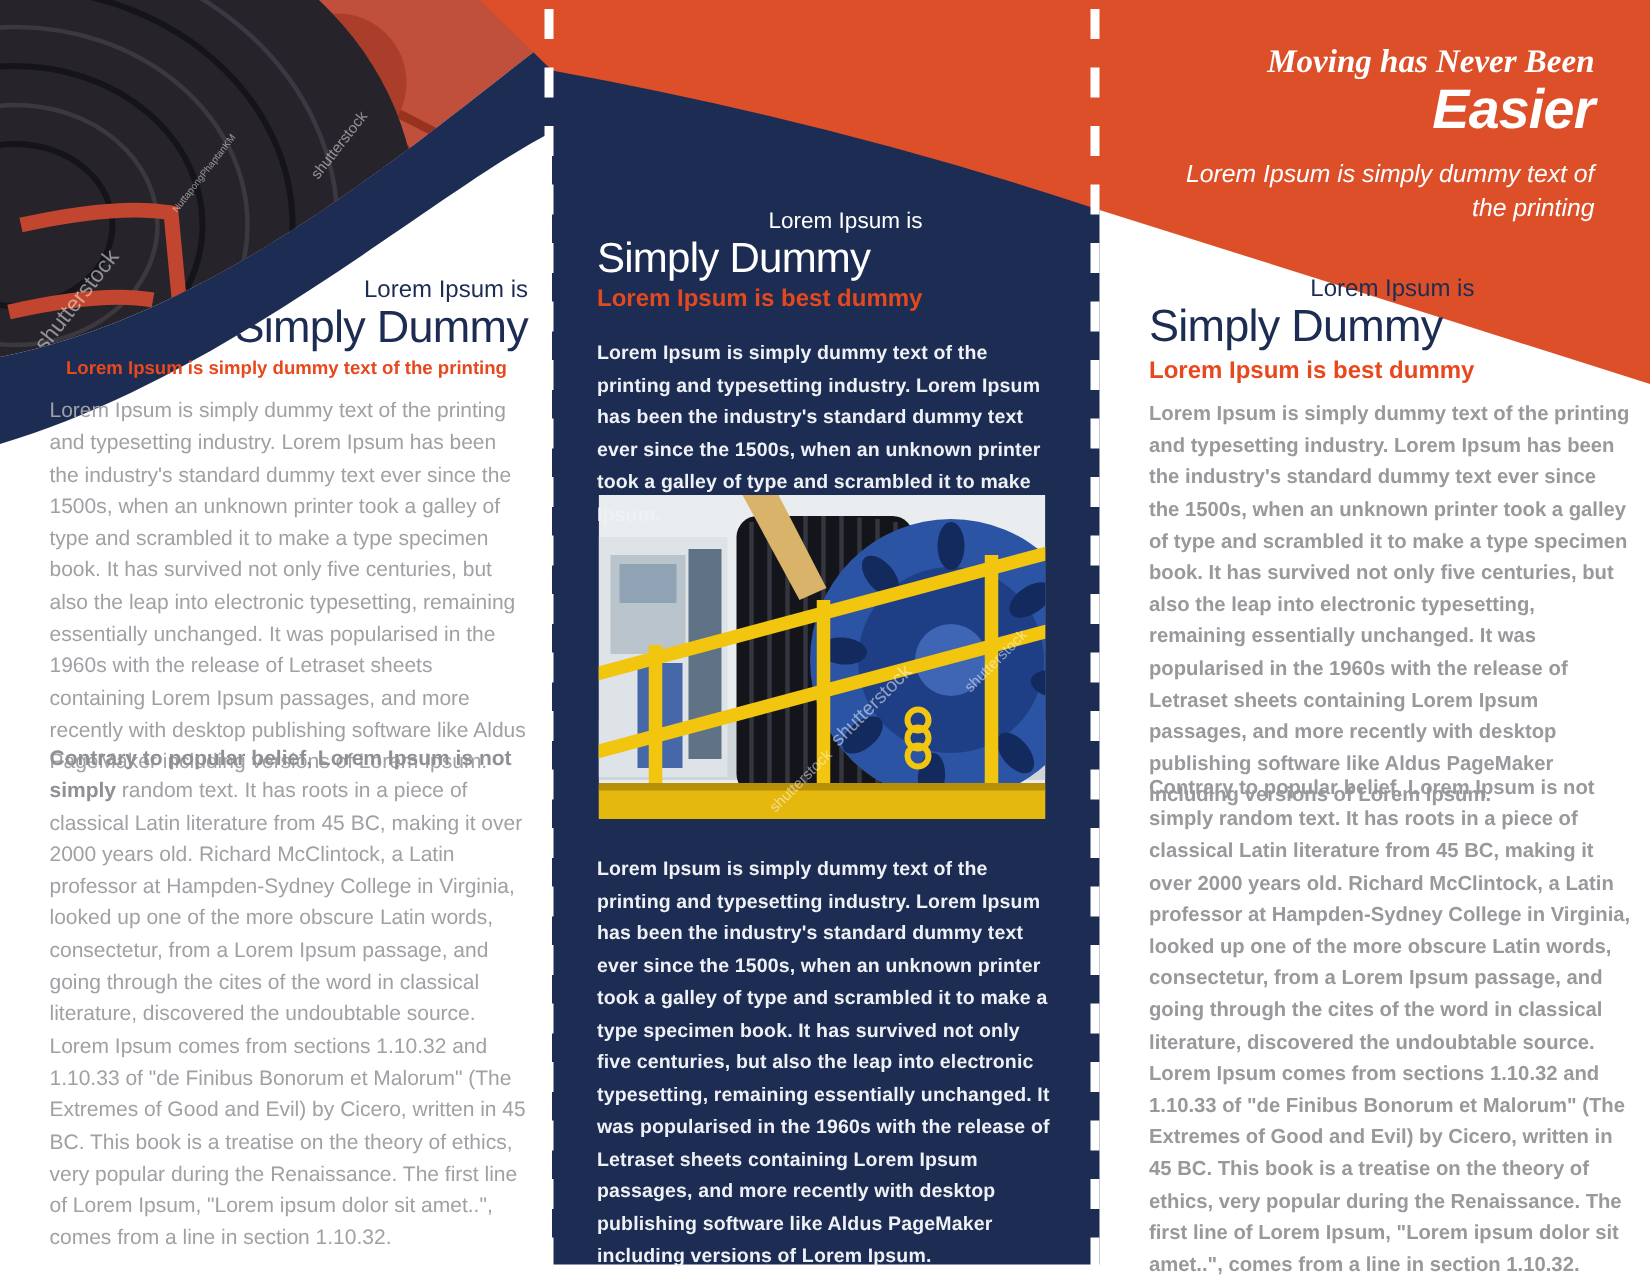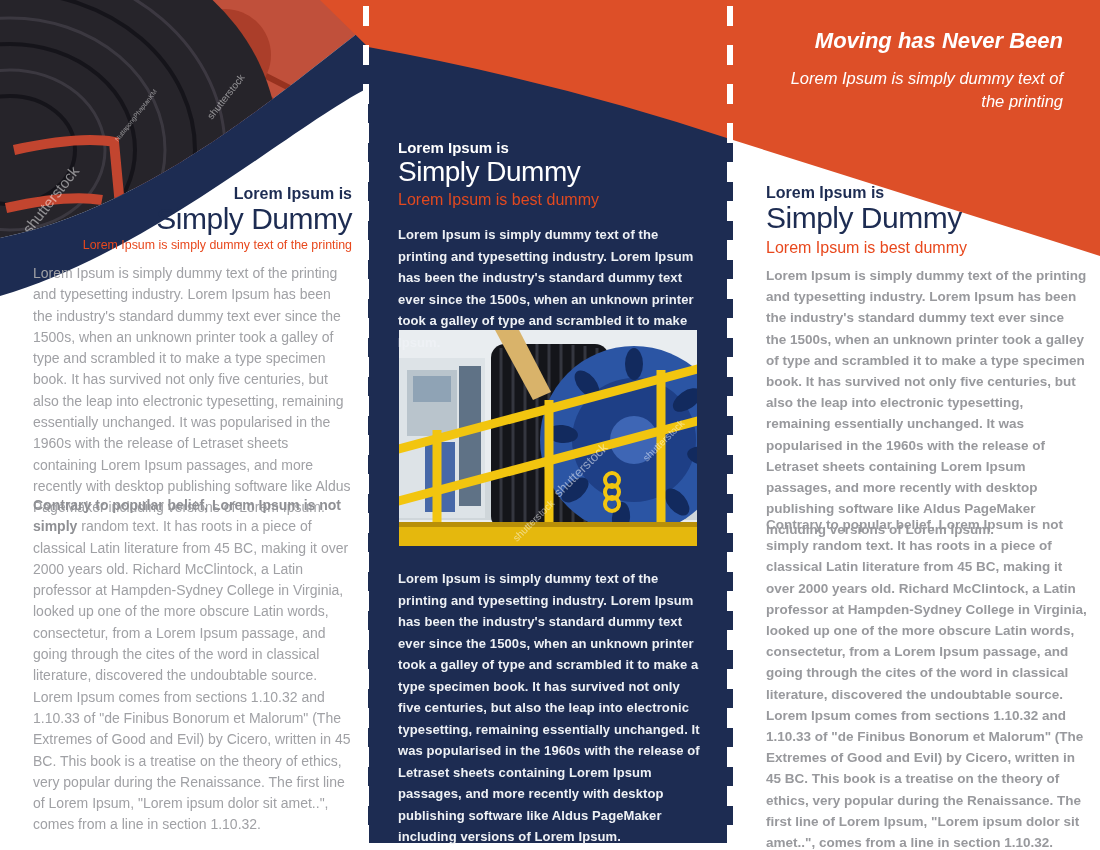--- a/index.html
+++ b/index.html
@@ -4,36 +4,36 @@
 <style>
   html,body{margin:0;padding:0;background:#e9e9e9;}
   .canvas{
     position:relative;width:1100px;height:850px;background:#ffffff;
     overflow:hidden;font-family:"Liberation Sans",sans-serif;
     -webkit-font-smoothing:antialiased;
   }
   .abs{position:absolute;}
   svg{display:block;}
   
-  .h-small{font-size:16px;font-weight:bold;color:#1d2c52;line-height:19px;}
+  .h-small{font-size:16px;font-weight:normal;color:#1d2c52;line-height:19px;text-align:right;}
   .h-large{font-size:30px;font-weight:normal;color:#1d2c52;line-height:32px;letter-spacing:-0.5px;}
-  .h-sub-orange{color:#e8481d;font-weight:normal;}
+  .h-sub-orange{color:#e8481d;font-weight:bold;text-align:center;}
   .left-heading{left:30px;top:184px;width:322px;text-align:right;z-index:6;}
   .left-heading .h-sub-orange{font-size:12.4px;margin-top:3px;}
   .left-body{left:33px;width:320px;font-size:14px;line-height:21.3px;color:#a0a1a5;z-index:6;}
   .left-body .lead{font-weight:bold;color:#8f9094;}
   .mid-heading{left:398px;top:138px;z-index:6;}
   .mid-heading .h-small{color:#ffffff;font-size:15px;}
   .mid-heading .h-large{color:#ffffff;font-size:28px;line-height:30px;}
   .mid-heading .h-sub-orange{font-size:16px;margin-top:4px;color:#e2491f;}
   .mid-body{left:398px;width:304px;font-size:13px;line-height:21.5px;font-weight:bold;
             color:#eef1f5;z-index:6;letter-spacing:0.1px;}
   .right-header{left:720px;top:28px;width:343px;text-align:right;color:#ffffff;
                 font-style:italic;z-index:6;}
-  .right-header .t1{font-size:22px;font-weight:bold;line-height:26px;}
+  .right-header .t1{font-size:22px;font-weight:bold;line-height:26px;font-family:Liberation Serif, serif;}
   .right-header .t2{font-size:37px;font-weight:bold;line-height:38px;letter-spacing:-0.5px;}
   .right-header .sub{font-size:16.5px;line-height:23px;margin-top:13px;margin-left:60px;}
   .right-heading{left:766px;top:183px;z-index:6;}
   .right-heading .h-sub-orange{font-size:16px;margin-top:5px;}
   .right-body{left:766px;width:322px;font-size:13.5px;line-height:21.2px;font-weight:bold;
               color:#98999d;z-index:6;}
   .photo-frame{left:399px;top:330px;width:298px;height:216px;z-index:5;overflow:hidden;}
   .wm{opacity:0.5;fill:#ffffff;font-family:"Liberation Sans",sans-serif;}
 </style>
 </head>
@@ -186,20 +186,21 @@
       <text class="wm" font-size="13" opacity="0.45" transform="translate(160 168) rotate(-45)">shutterstock</text>
       <text class="wm" font-size="10" opacity="0.35" transform="translate(248 132) rotate(-45)">shutterstock</text>
       <text class="wm" font-size="10" opacity="0.35" transform="translate(118 212) rotate(-45)">shutterstock</text>
     </svg>
   </div>
 
   <div class="abs mid-body" style="top:568px;">Lorem Ipsum is simply dummy text of the printing and typesetting industry. Lorem Ipsum has been the industry's standard dummy text ever since the 1500s, when an unknown printer took a galley of type and scrambled it to make a type specimen book. It has survived not only five centuries, but also the leap into electronic typesetting, remaining essentially unchanged. It was popularised in the 1960s with the release of Letraset sheets containing Lorem Ipsum passages, and more recently with desktop publishing software like Aldus PageMaker including versions of Lorem Ipsum.</div>
 
   <div class="abs right-header">
     <div class="t1">Moving has Never Been</div>
+    <div class="t2">Easier</div>
     <div class="sub">Lorem Ipsum is simply dummy text of the printing</div>
   </div>
 
   <div class="abs right-heading">
     <div class="h-small">Lorem Ipsum is</div>
     <div class="h-large">Simply Dummy</div>
     <div class="h-sub-orange">Lorem Ipsum is best dummy</div>
   </div>
   <div class="abs right-body" style="top:265px;">Lorem Ipsum is simply dummy text of the printing and typesetting industry. Lorem Ipsum has been the industry's standard dummy text ever since the 1500s, when an unknown printer took a galley of type and scrambled it to make a type specimen book. It has survived not only five centuries, but also the leap into electronic typesetting, remaining essentially unchanged. It was popularised in the 1960s with the release of Letraset sheets containing Lorem Ipsum passages, and more recently with desktop publishing software like Aldus PageMaker including versions of Lorem Ipsum.</div>
   <div class="abs right-body" style="top:514px;">Contrary to popular belief, Lorem Ipsum is not simply random text. It has roots in a piece of classical Latin literature from 45 BC, making it over 2000 years old. Richard McClintock, a Latin professor at Hampden-Sydney College in Virginia, looked up one of the more obscure Latin words, consectetur, from a Lorem Ipsum passage, and going through the cites of the word in classical literature, discovered the undoubtable source. Lorem Ipsum comes from sections 1.10.32 and 1.10.33 of "de Finibus Bonorum et Malorum" (The Extremes of Good and Evil) by Cicero, written in 45 BC. This book is a treatise on the theory of ethics, very popular during the Renaissance. The first line of Lorem Ipsum, "Lorem ipsum dolor sit amet..", comes from a line in section 1.10.32.</div>

